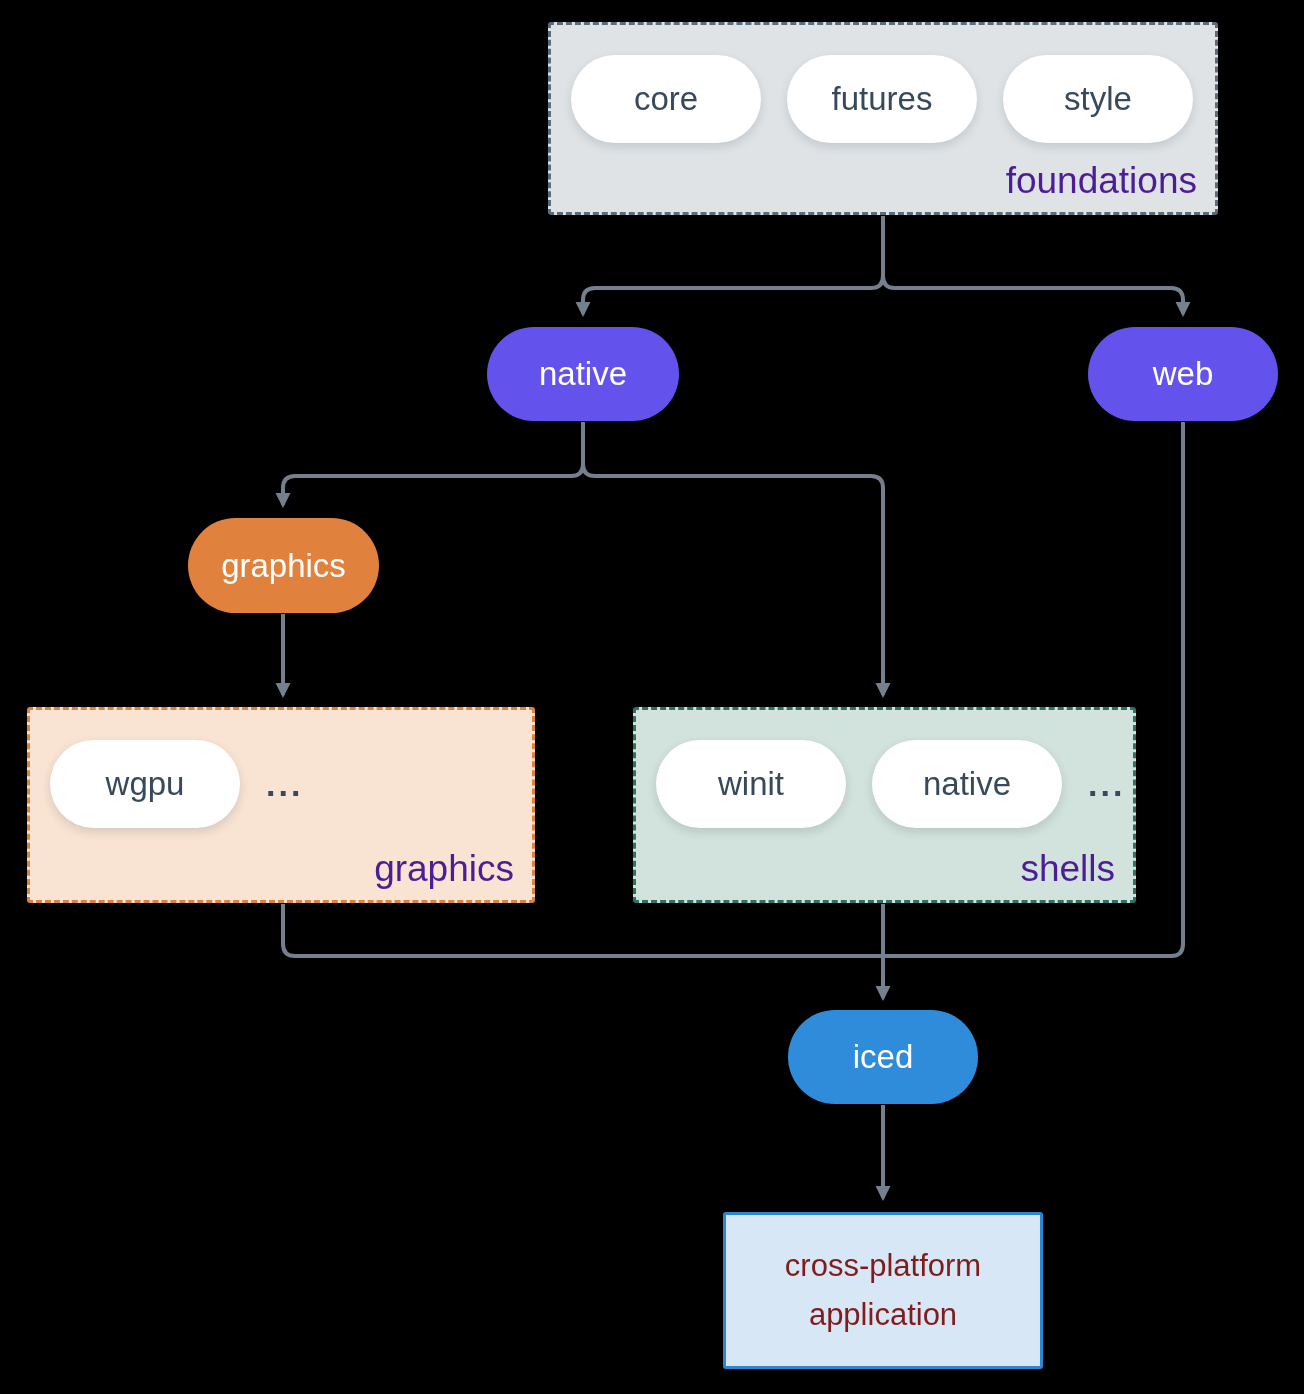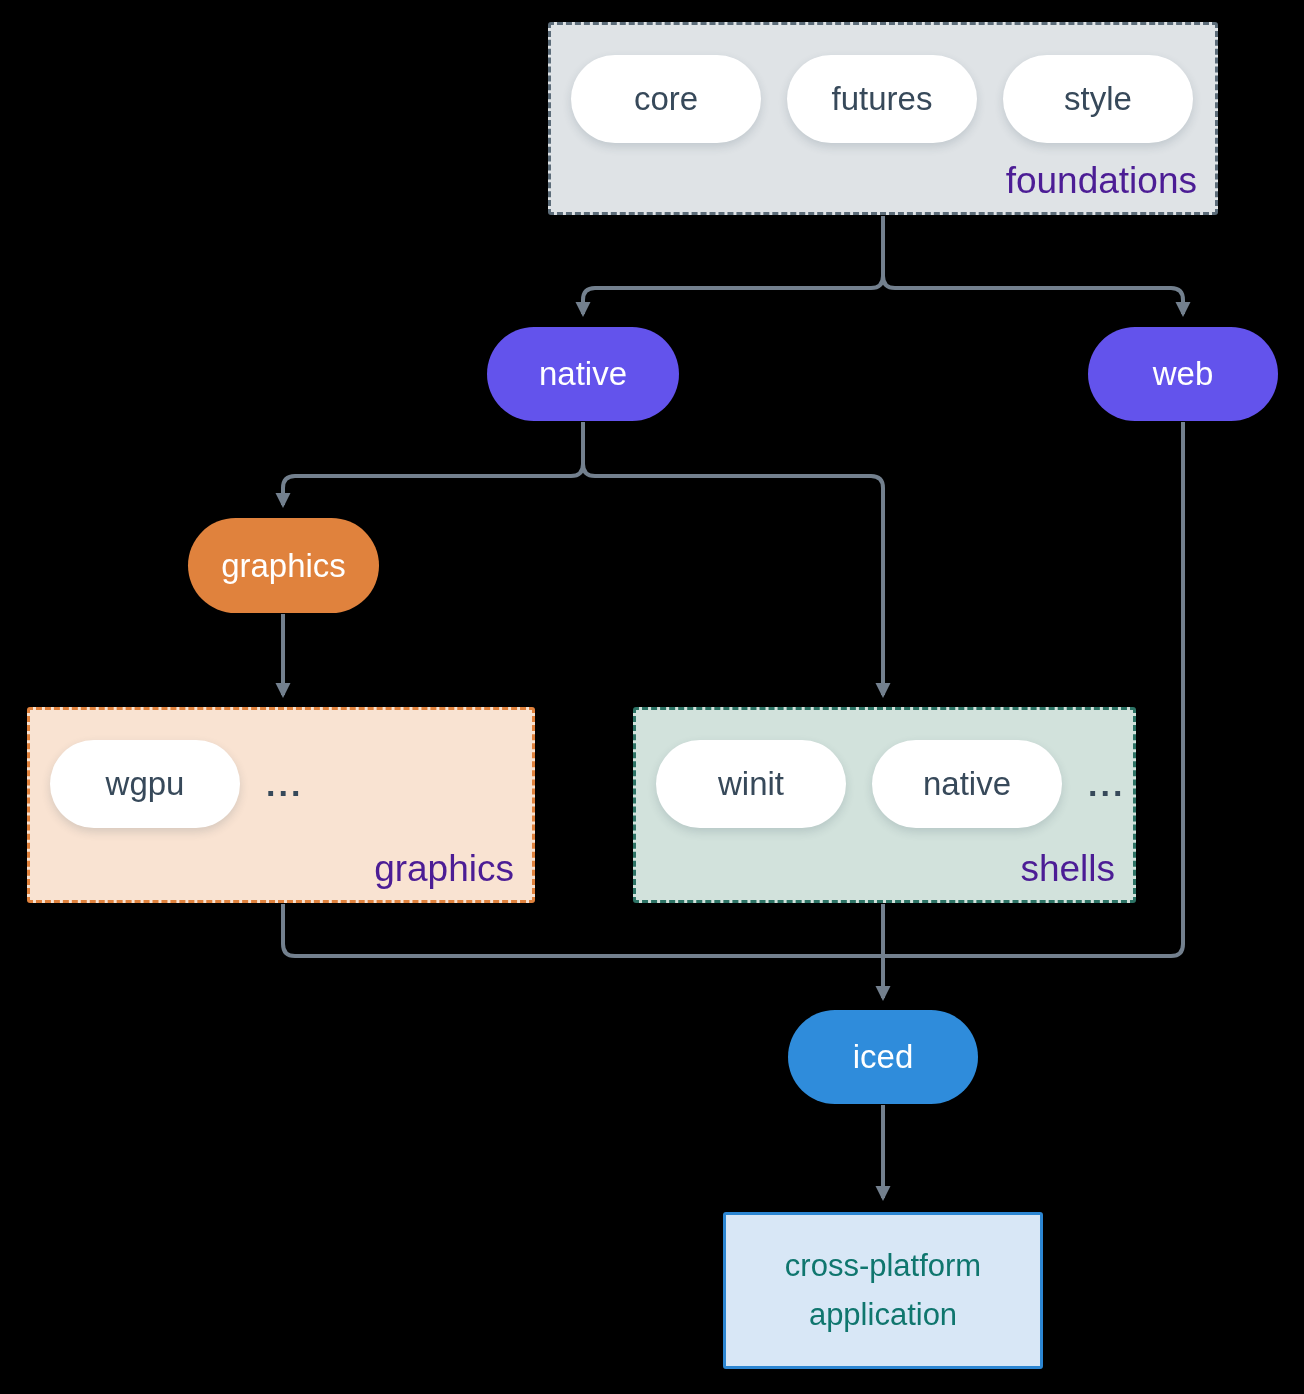--- a/index.html
+++ b/index.html
@@ -89,21 +89,21 @@
   }
   .node-native   { left: 487px;  top: 327px;  width: 192px; height: 94px; background: #6353EC; }
   .node-web      { left: 1088px; top: 327px;  width: 190px; height: 94px; background: #6353EC; }
   .node-graphics { left: 188px;  top: 518px;  width: 191px; height: 95px; background: #E0823D; }
   .node-iced     { left: 788px;  top: 1010px; width: 190px; height: 94px; background: #2F8CDB; }
   .node-application {
     left: 723px; top: 1212px; width: 320px; height: 157px;
     background: #D8E7F6;
     border: 3px solid #2C86D2;
     border-radius: 3px;
-    color: #0f766e;
+    color: #7f1d1d;
     font-size: 31px;
     text-align: center;
     line-height: 1.55;
     padding: 0 30px;
   }
 </style>
 </head>
 <body>
 
 <div class="canvas">

